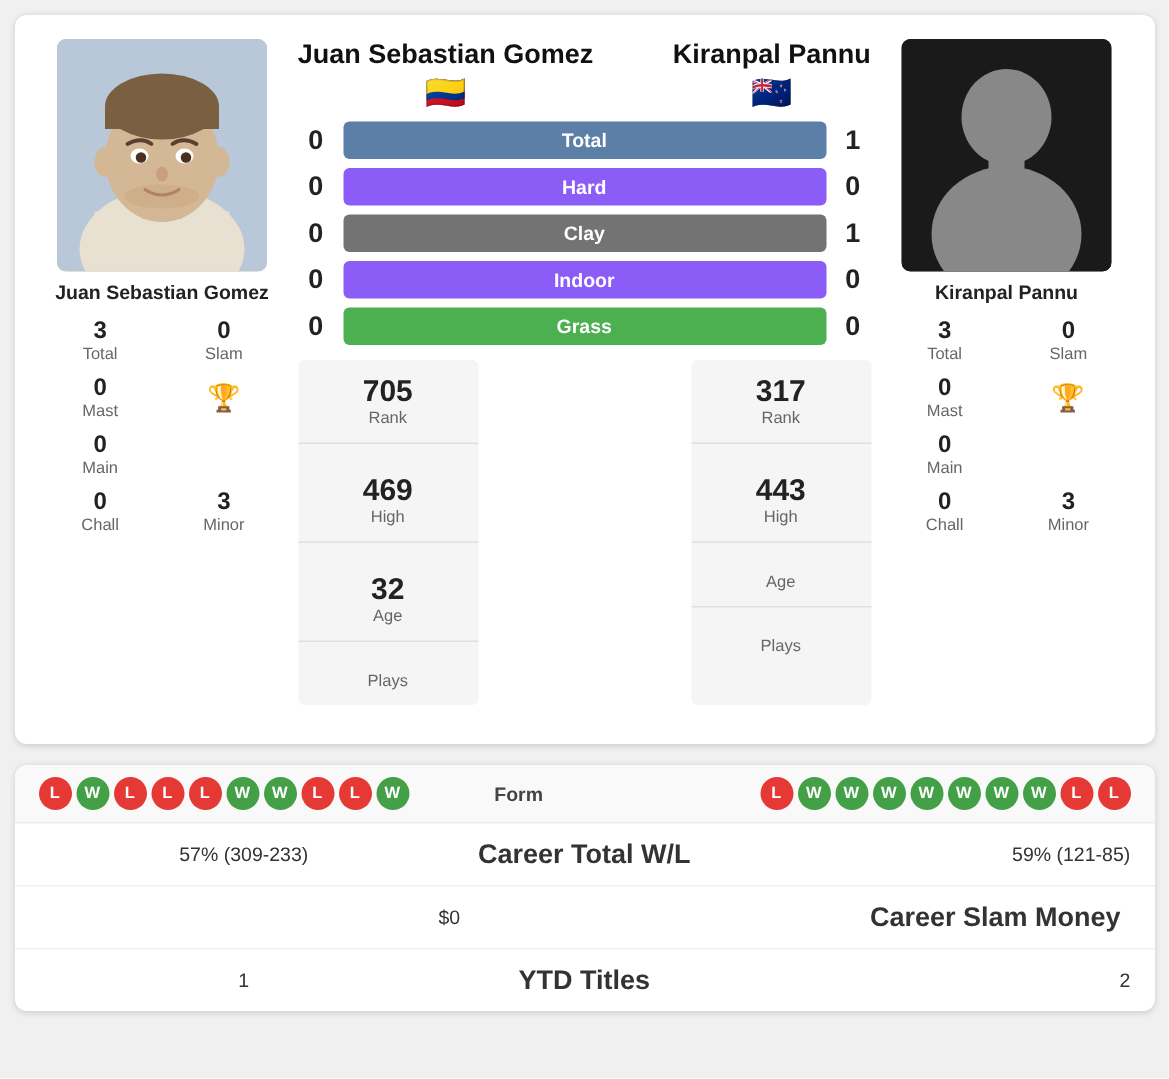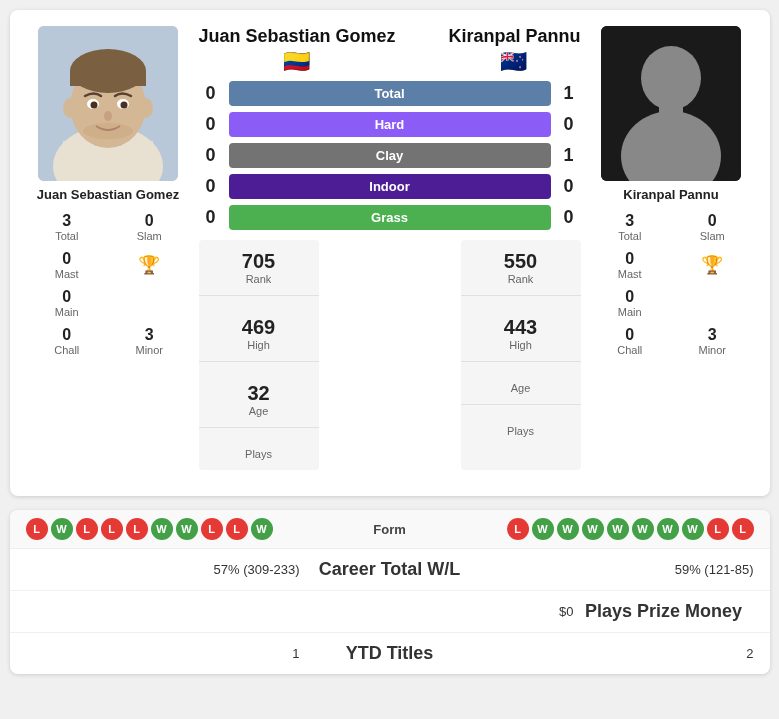--- a/index.html
+++ b/index.html
@@ -143,21 +143,21 @@
       border-radius: 4px;
       font-size: 13px;
       font-weight: 700;
       color: #fff;
       margin: 0 6px;
     }
 
     .btn-total { background: #5b7fa6; }
     .btn-hard { background: #8b5cf6; }
     .btn-clay { background: #737373; }
-    .btn-indoor { background: #4c1d95; }
+    .btn-indoor { background: #8b5cf6; }
     .btn-grass { background: #4caf50; }
 
     
     .center-stats {
       display: flex;
       flex-direction: row;
       justify-content: space-between;
       width: 100%;
       margin-top: 4px;
     }
@@ -224,39 +224,39 @@
       font-weight: 700;
       color: #fff;
     }
     .badge-l { background: #e53935; }
     .badge-w { background: #43a047; }
 
     .form-label {
       font-size: 13px;
       color: #444;
       font-weight: 600;
-      text-align: center;
+      text-align: left;
       width: 120px;
     }
 
     .stats-table {
       width: 100%;
     }
 
     .stats-row {
       display: flex;
       align-items: center;
       padding: 10px 16px;
       border-bottom: 1px solid #f0f0f0;
     }
     .stats-row:last-child { border-bottom: none; }
 
     .stats-left {
       flex: 1;
-      text-align: right;
+      text-align: center;
       font-size: 13px;
       color: #333;
     }
 
     .stats-center-label {
       width: 180px;
       text-align: center;
       font-size: 18px;
       font-weight: 700;
       color: #333;
@@ -417,21 +417,21 @@
           </div>
           <div class="center-stat-item">
             <div class="center-stat-label">Plays</div>
           </div>
         </div>
 
         <div style="flex:1;"></div>
 
         <div class="center-stat-col">
           <div class="center-stat-item">
-            <div class="center-stat-value">550</div>
+            <div class="center-stat-value">317</div>
             <div class="center-stat-label">Rank</div>
           </div>
           <div class="center-stat-item">
             <div class="center-stat-value">443</div>
             <div class="center-stat-label">High</div>
           </div>
           <div class="center-stat-item">
             <div class="center-stat-label">Age</div>
           </div>
           <div class="center-stat-item">
@@ -524,21 +524,21 @@
   </div>
 
   <div class="stats-table">
     <div class="stats-row">
       <div class="stats-left">57% (309-233)</div>
       <div class="stats-center-label">Career Total W/L</div>
       <div class="stats-right">59% (121-85)</div>
     </div>
     <div class="stats-row">
       <div class="stats-left">$0</div>
-      <div class="stats-center-label">Plays Prize Money</div>
+      <div class="stats-center-label">Career Slam Money</div>
     </div>
     <div class="stats-row">
       <div class="stats-left">1</div>
       <div class="stats-center-label">YTD Titles</div>
       <div class="stats-right">2</div>
     </div>
   </div>
 </div>
 
 </body></html>

